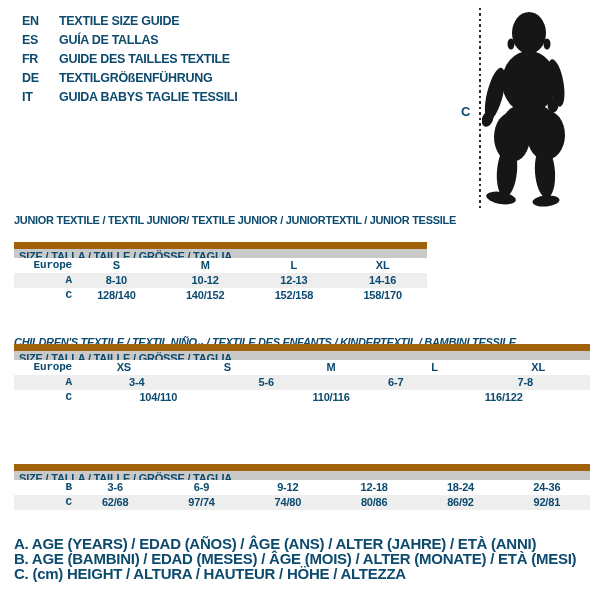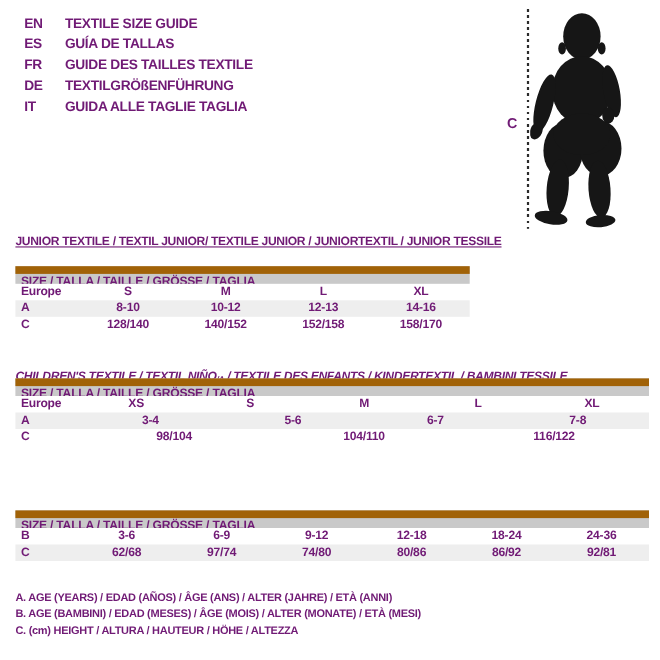--- a/index.html
+++ b/index.html
@@ -3,21 +3,21 @@
 <meta charset="utf-8">
 <style>
   html, body { margin: 0; padding: 0; background: #fff; }
   .page {
     position: relative;
     width: 600px;
     height: 600px;
     background: #ffffff;
     overflow: hidden;
     font-family: "Liberation Sans", "DejaVu Sans", sans-serif;
-    color: #701a75;
+    color: #0c4a6e;
     font-weight: 700;
   }
   * { box-sizing: border-box; }
 
   
   .lang-block { position: absolute; left: 22px; top: 12px; }
   .lang-row { display: flex; line-height: 19px; font-size: 12.5px; letter-spacing: -0.3px; white-space: nowrap; }
   .lang-code { width: 37px; flex: 0 0 37px; }
 
   
@@ -26,43 +26,43 @@
     background-image: repeating-linear-gradient(to bottom, #2b2b2b 0px, #2b2b2b 2.5px, transparent 2.5px, transparent 5.5px);
   }
   .figure-label { position: absolute; left: 461px; top: 104px; font-size: 13px; }
   .silhouette { position: absolute; left: 482px; top: 8px; }
 
   
   .section-title {
     position: absolute; left: 14px;
     font-size: 11px; letter-spacing: -0.3px; line-height: 14px; white-space: nowrap;
   }
-  .title-junior   { top: 213px; text-decoration: underline; }
+  .title-junior   { top: 213px; }
   .title-children { top: 335px; font-style: italic; }
   .title-babies   { top: 425px; white-space: normal; width: 520px; }
   .sub-part { font-size: 7.5px; vertical-align: -2px; }
 
   
   .size-table { position: absolute; left: 14px; font-size: 11px; letter-spacing: -0.2px; }
   .t-junior   { top: 242px; width: 413px; }
   .t-children { top: 344px; width: 576px; }
   .t-babies   { top: 464px; width: 576px; }
   .st-header {
     height: 16px; line-height: 15px; padding-left: 5px;
     background: #c9c9c9; border-top: 7px solid #a16207;
     white-space: nowrap; overflow: hidden;
   }
   .st-row { display: flex; height: 15px; line-height: 15px; }
   .st-row.stripe { background: #eeeeee; }
-  .st-label { flex: 0 0 58px; width: 58px; padding-left: 5px; text-align: left; }
+  .st-label { flex: 0 0 58px; width: 58px; padding-left: 5px; text-align: right; font-family: Liberation Mono, monospace; }
   .st-cell { flex: 1 1 0; text-align: center; }
 
   
   .notes { position: absolute; left: 14px; top: 536px; }
-  .note-line { font-size: 10px; letter-spacing: -0.25px; line-height: 15.2px; white-space: nowrap; }
+  .note-line { font-size: 15px; letter-spacing: -0.25px; line-height: 15.2px; white-space: nowrap; }
 </style>
 </head>
 <body>
 
 <div class="page">
 
   <div class="lang-block">
     <div class="lang-row">
       <span class="lang-code">EN</span>
       <span class="lang-title">TEXTILE SIZE GUIDE</span>
@@ -74,21 +74,21 @@
     <div class="lang-row">
       <span class="lang-code">FR</span>
       <span class="lang-title">GUIDE DES TAILLES TEXTILE</span>
     </div>
     <div class="lang-row">
       <span class="lang-code">DE</span>
       <span class="lang-title">TEXTILGRÖßENFÜHRUNG</span>
     </div>
     <div class="lang-row">
       <span class="lang-code">IT</span>
-      <span class="lang-title">GUIDA ALLE TAGLIE TAGLIA</span>
+      <span class="lang-title">GUIDA BABYS TAGLIE TESSILI</span>
     </div>
   </div>
 
   <div class="measure-line"></div>
   <div class="figure-label">C</div>
   <svg class="silhouette" width="104" height="200" viewBox="0 0 104 200" aria-hidden="true">
     <g fill="#161616" transform="translate(2,0)">
       <ellipse cx="45" cy="25" rx="17" ry="21"></ellipse>
       <ellipse cx="27" cy="36" rx="3.5" ry="5.5"></ellipse>
       <ellipse cx="63" cy="36" rx="3.5" ry="5.5"></ellipse>
@@ -148,22 +148,22 @@
     </div>
     <div class="st-row stripe">
       <span class="st-label">A</span>
       <span class="st-cell">3-4</span>
       <span class="st-cell">5-6</span>
       <span class="st-cell">6-7</span>
       <span class="st-cell">7-8</span>
     </div>
     <div class="st-row">
       <span class="st-label">C</span>
-      <span class="st-cell">98/104</span>
       <span class="st-cell">104/110</span>
+      <span class="st-cell">110/116</span>
       <span class="st-cell">116/122</span>
     </div>
   </div>
 
   <div class="size-table t-babies">
     <div class="st-header">SIZE / TALLA / TAILLE / GRÖSSE / TAGLIA</div>
     <div class="st-row">
       <span class="st-label">B</span>
       <span class="st-cell">3-6</span>
       <span class="st-cell">6-9</span>

